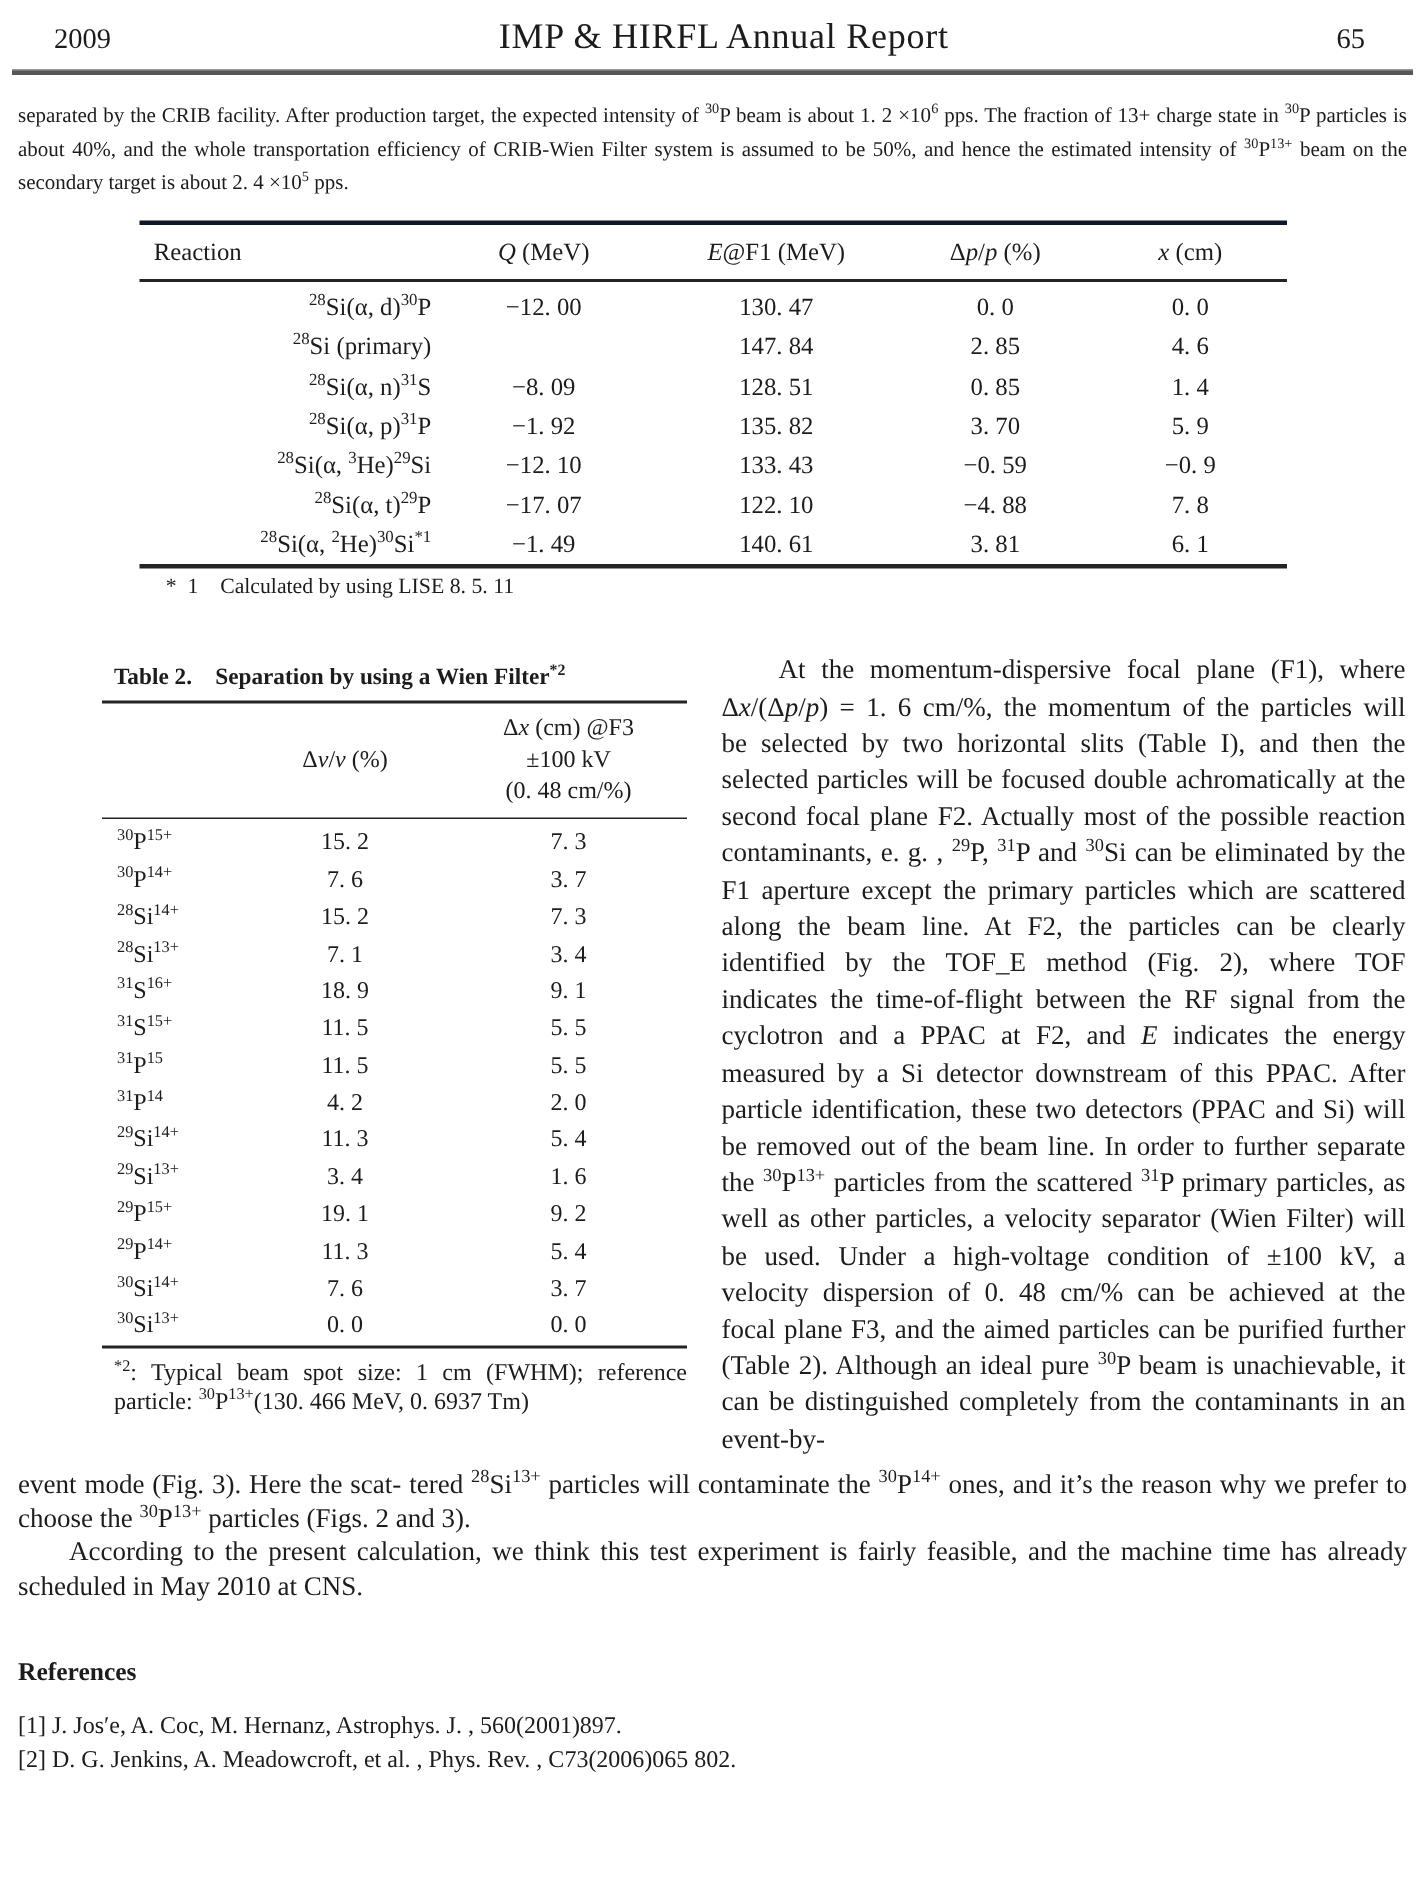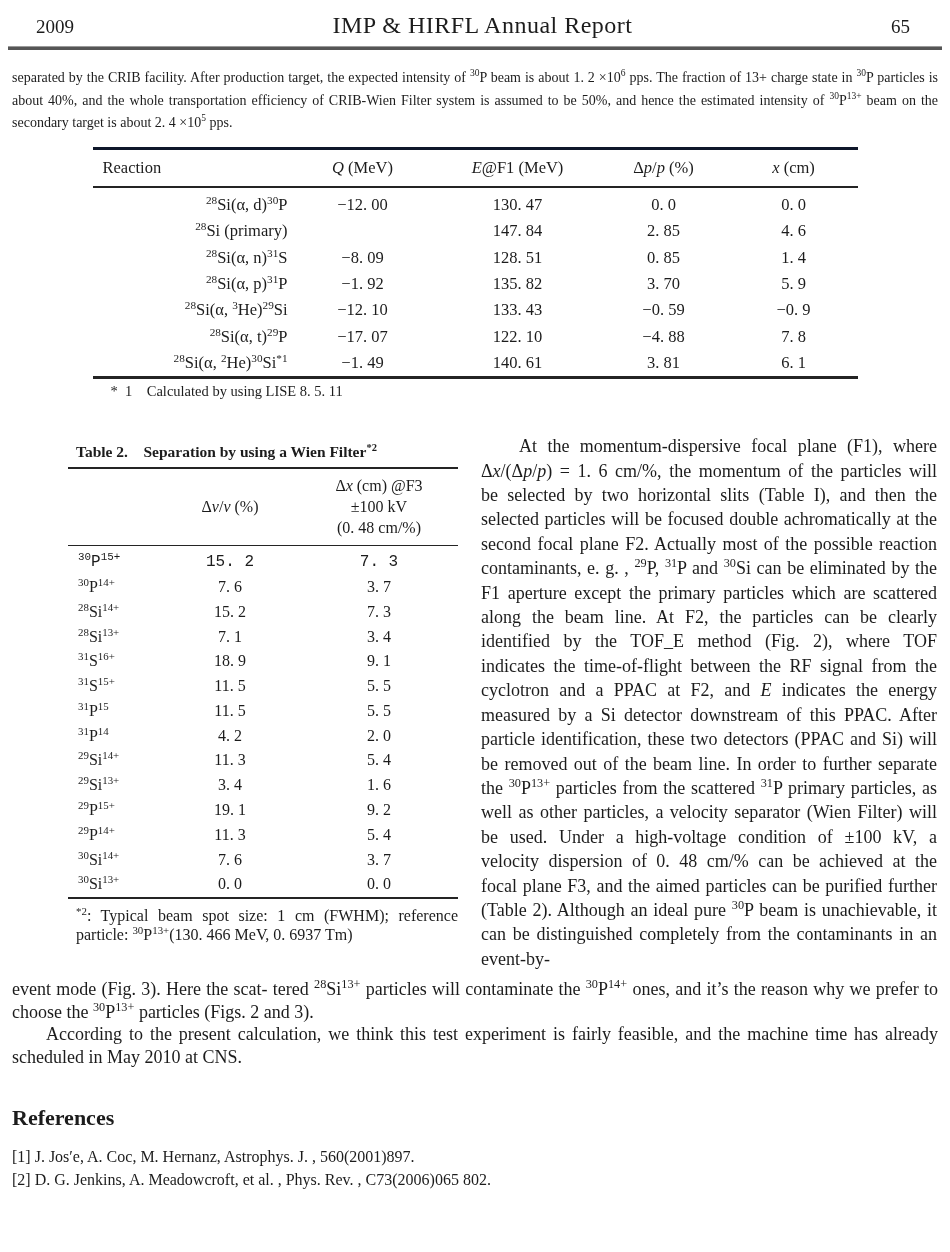--- a/index.html
+++ b/index.html
@@ -40,33 +40,33 @@
   
   .t2-wrap{width:390px;margin:10px 0 0 55px;}
   .t2-title{font-weight:bold;font-size:15.5px;white-space:pre;margin-bottom:6px;padding-left:8px;}
   .t2{font-size:16px;border-top:2.5px solid #242424;border-bottom:2px solid #242424;}
   .t2 th{font-weight:normal;border-bottom:1.5px solid #242424;padding:6px 0 7px 0;vertical-align:middle;}
   .t2 th.sp{width:92px;}
   .t2 th.c2{width:140px;text-align:center;}
   .t2 th.c3{width:158px;text-align:center;line-height:21px;}
   .t2 td{text-align:center;padding:3.4px 0;}
   .t2 td:first-child{text-align:left;padding-left:10px;}
-  .t2 tbody tr:first-child td{padding-top:7px;font-family:Liberation Mono, monospace;}
+  .t2 tbody tr:first-child td{padding-top:7px;}
   .fn2{width:390px;margin-top:7px;font-size:16px;line-height:19.5px;text-align:justify;padding-left:8px;box-sizing:border-box;}
 
   .rcol-par{font-size:18px;line-height:24.4px;text-align:justify;text-indent:38px;margin-top:1px;word-spacing:1px;}
 
   
   .bottom{margin:7px 12px 0 12px;font-size:18px;line-height:22.6px;text-align:justify;}
   .bottom p{margin:0;}
   .bottom p.ind{text-indent:34px;}
 
   
   .refs{margin:36px 12px 0 12px;}
-  .refs h3{font-size:22px;margin:0 0 14px 0;font-weight:bold;}
+  .refs h3{font-size:17px;margin:0 0 14px 0;font-weight:bold;}
   .refs p{margin:0;font-size:16px;line-height:23px;}
 </style>
 </head>
 <body>
 
 <div class="pg-header">
   <span>2009</span>
   <span class="rpt-title">IMP &amp; HIRFL Annual Report</span>
   <span>65</span>
 </div>

